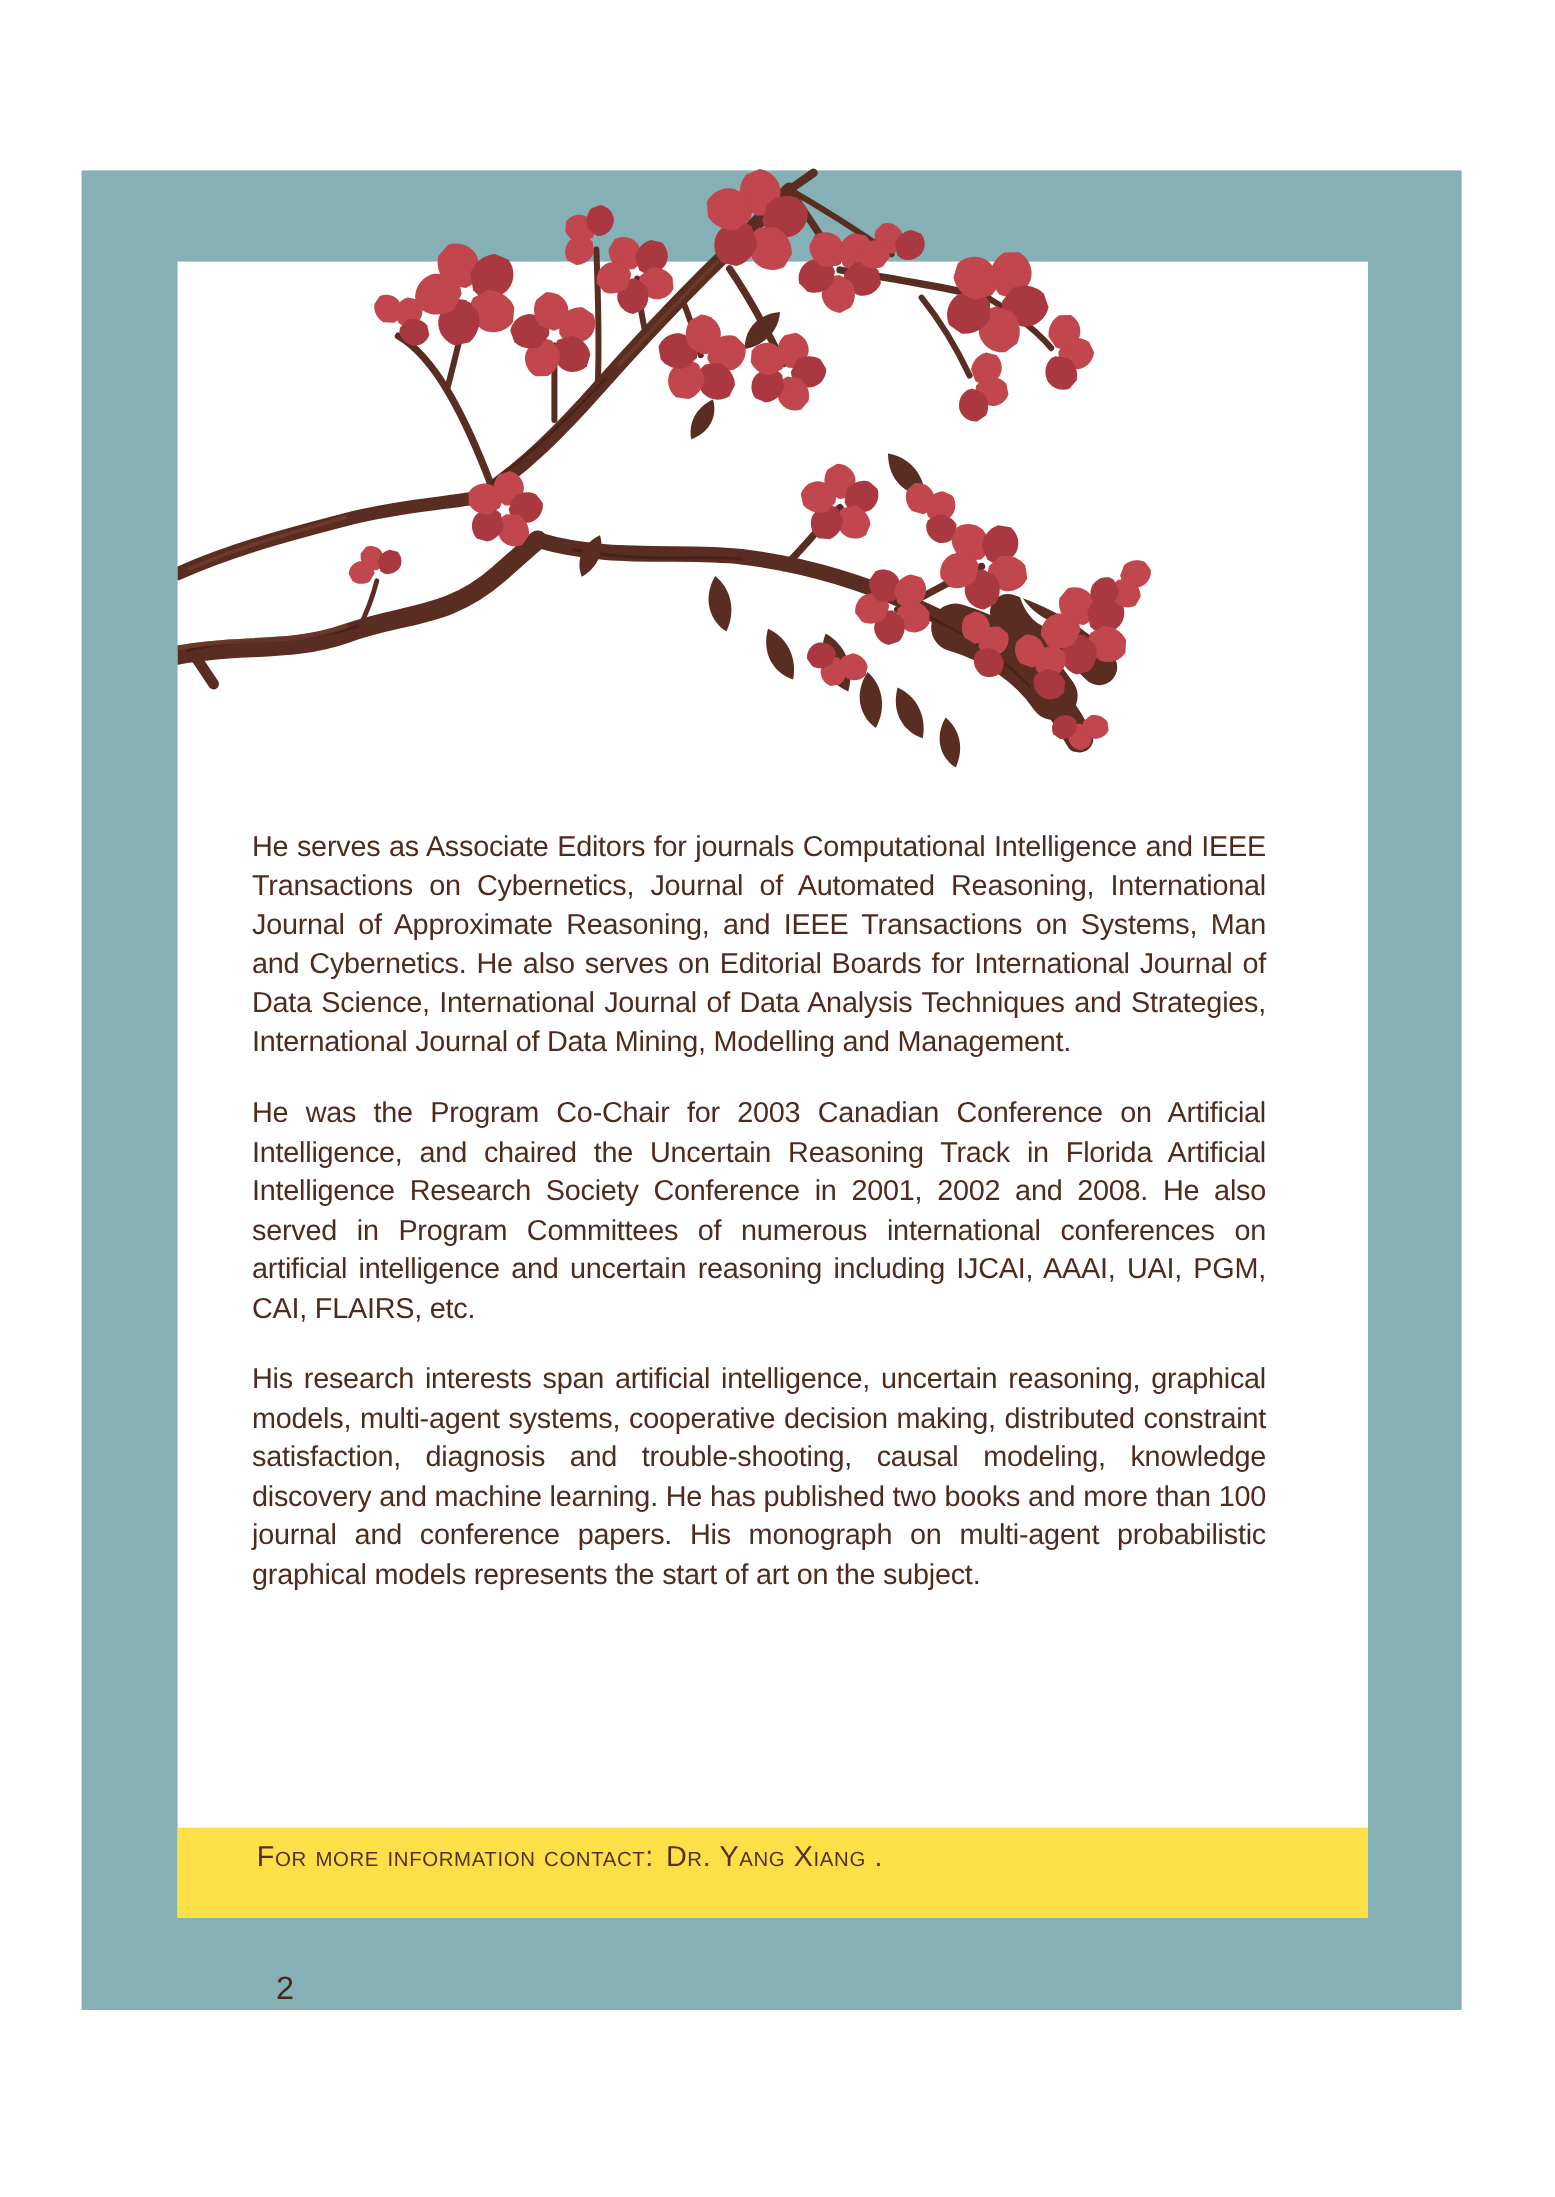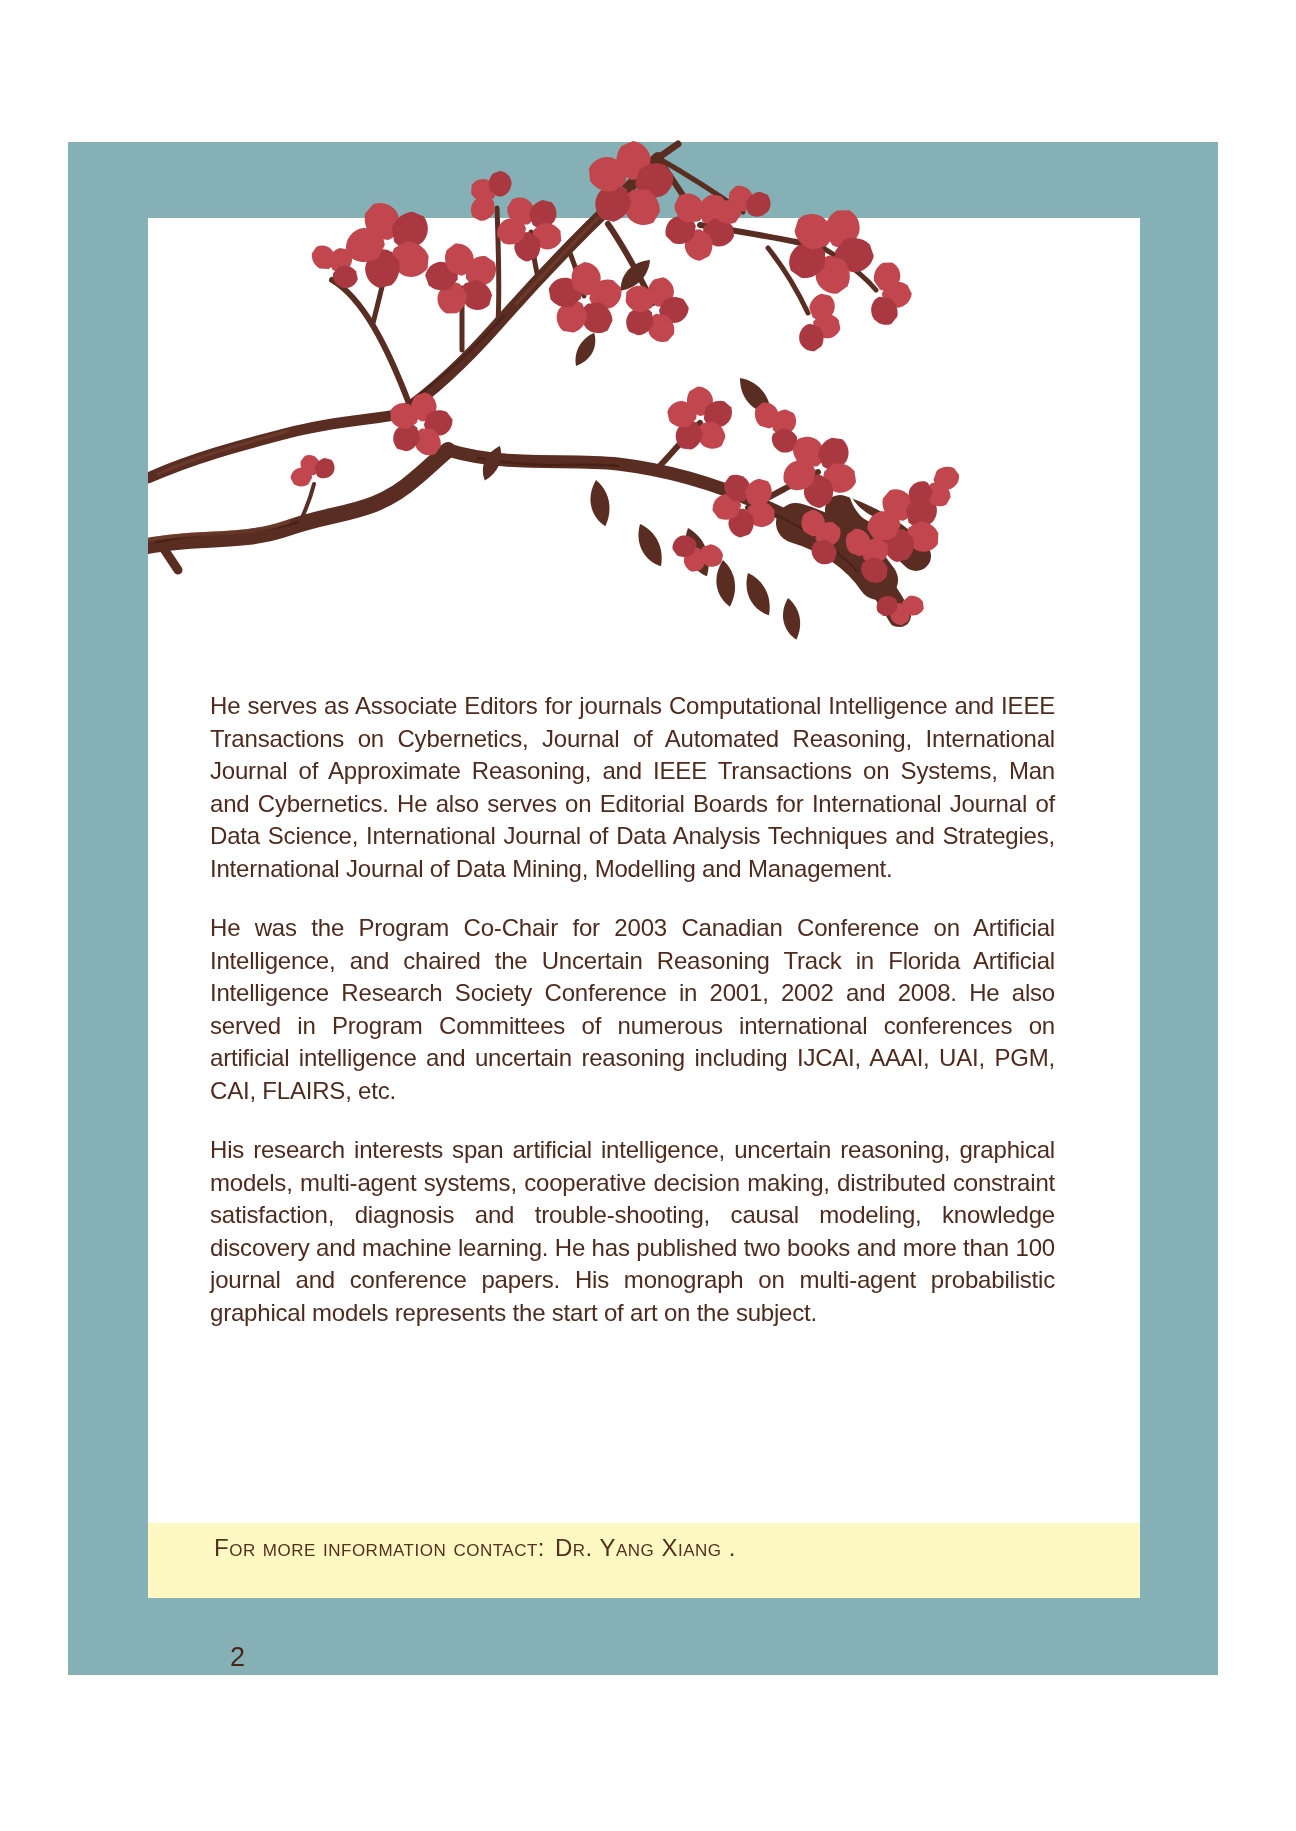--- a/index.html
+++ b/index.html
@@ -40,21 +40,21 @@
     font-size:24px;
     line-height:32.5px;
     letter-spacing:-0.2px;
     text-align:justify;
   }
   .text-block p{margin:0 0 27px 0;}
   .footer{
     position:absolute;
     left:0; top:1305px;
     width:100%; height:75px;
-    background:#fef9c3;
+    background:#fde047;
     box-sizing:border-box;
     padding:11px 0 0 66px;
     color:#53301f;
   }
   .footer-line{
     font-variant:small-caps;
     font-size:24px;
     line-height:28px;
     letter-spacing:0.5px;
   }

